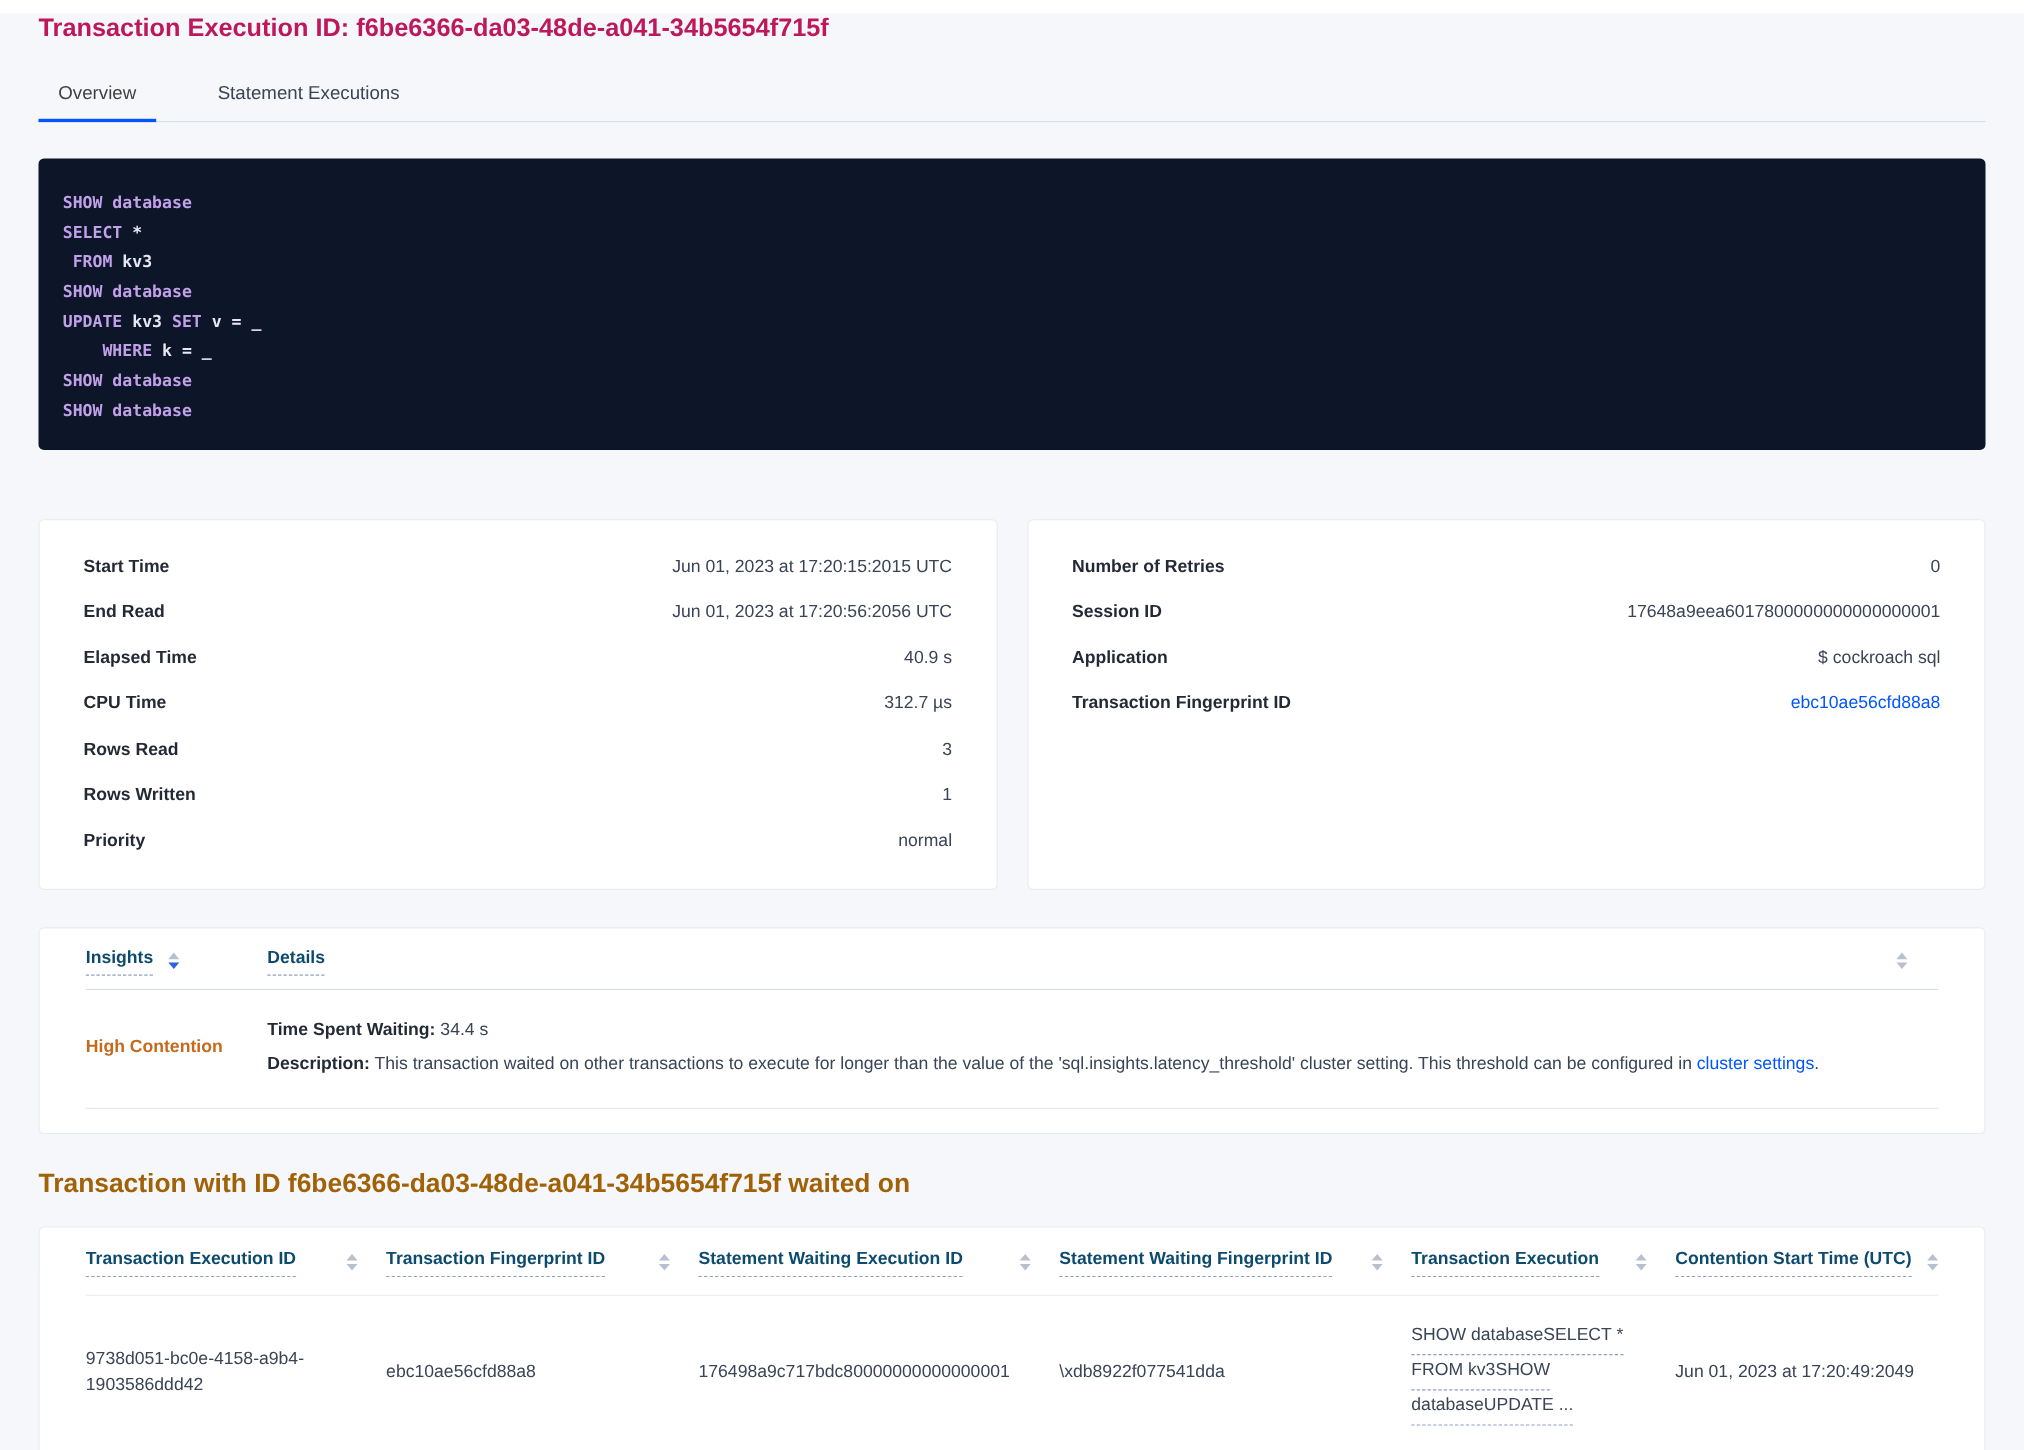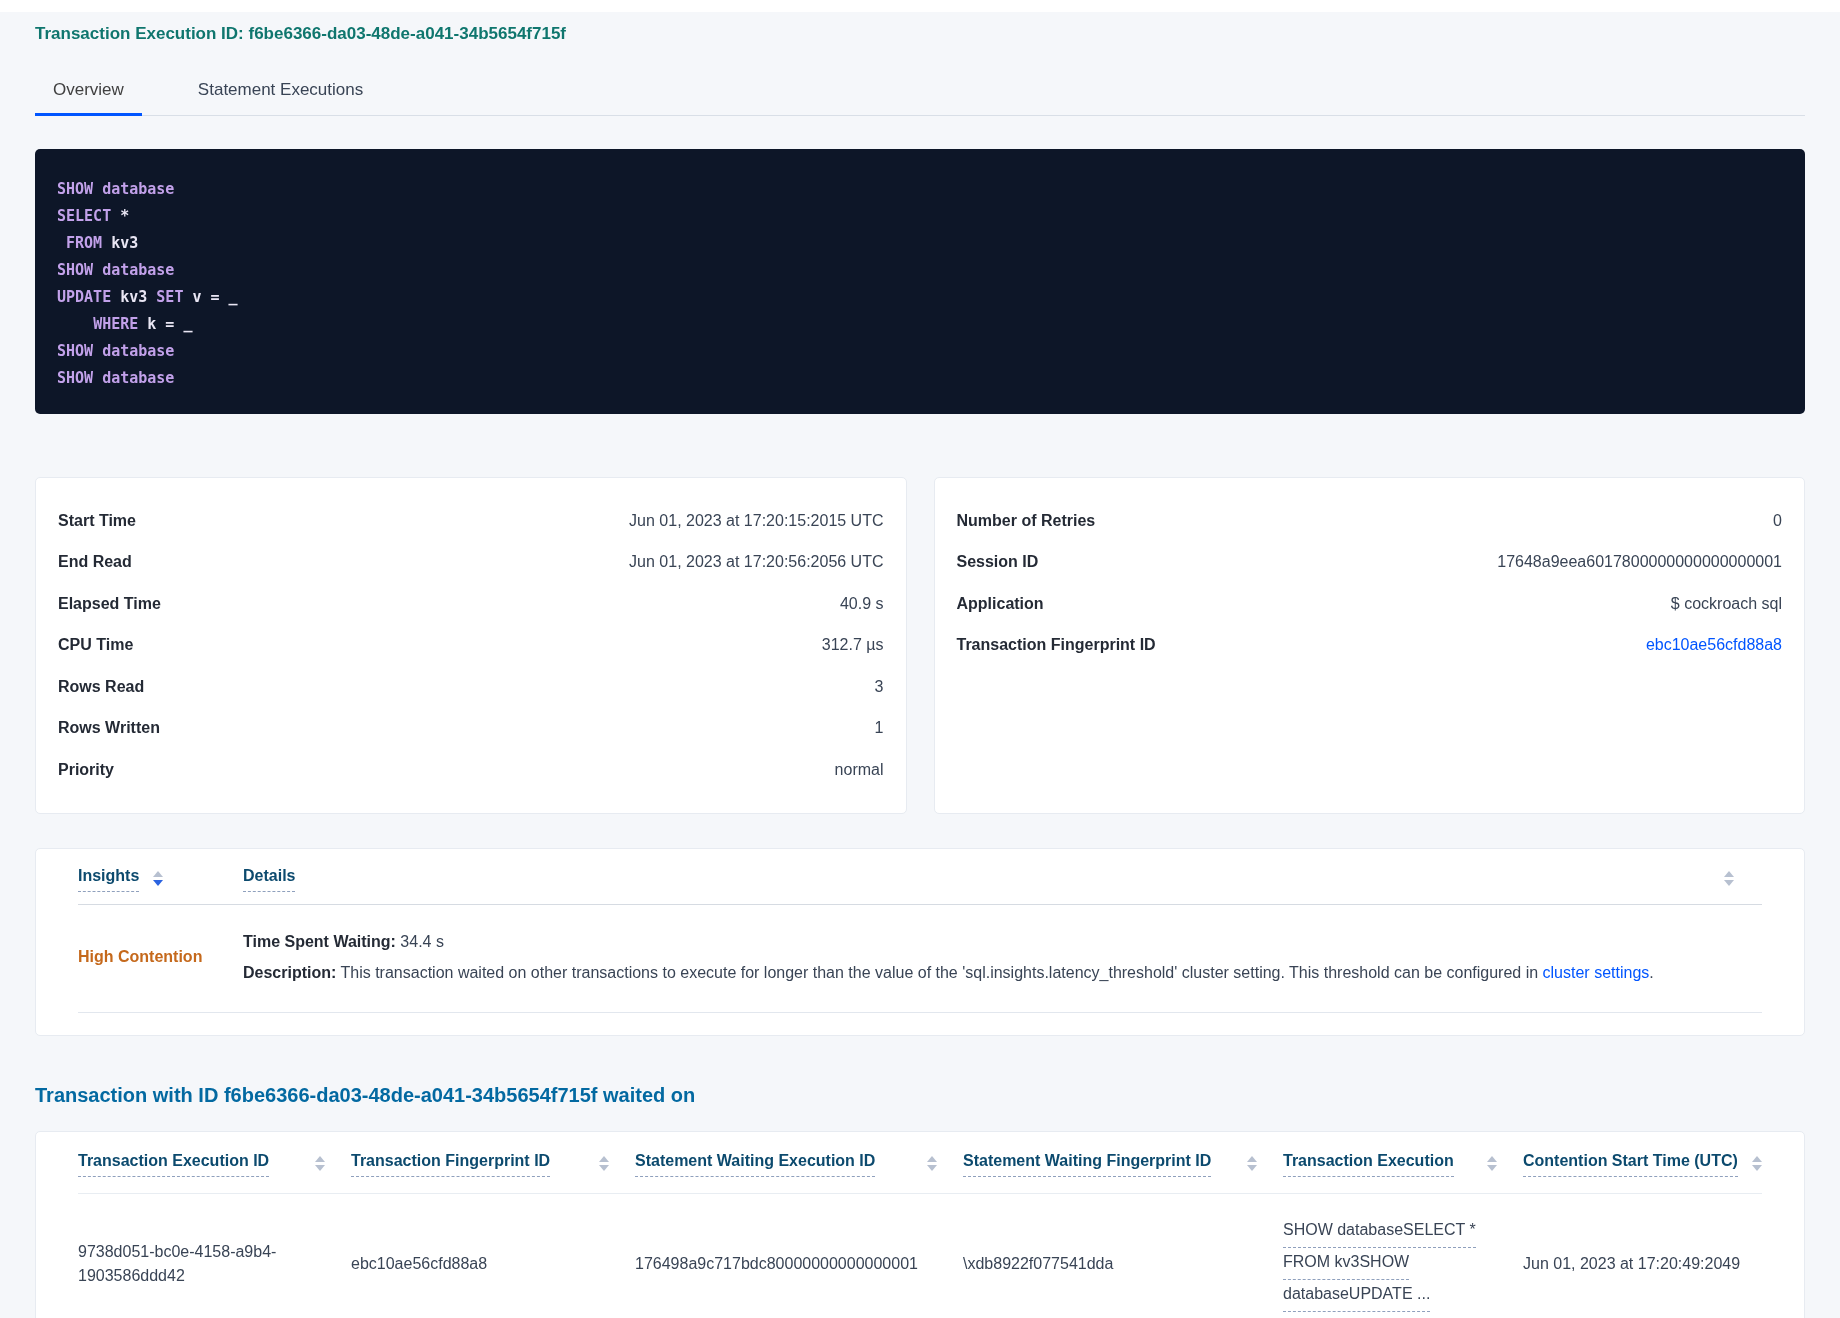--- a/index.html
+++ b/index.html
@@ -2,37 +2,37 @@
 <html><head>
 <meta charset="utf-8">
 <style>
   * { margin:0; padding:0; box-sizing:border-box; }
   html,body { width:1840px; min-height:1318px; background:#f5f7fa;
     font-family:"Liberation Sans","DejaVu Sans",sans-serif; color:#242a35; }
   .top-strip { height:12px; background:#ffffff; }
   .container { padding:0 35px; width:1840px; }
 
   
-  .page-title { margin-top:12px; font-size:17px; font-weight:bold; color:#0f766e; }
+  .page-title { font-size:23px; font-weight:bold; color:#be185d; }
   .tabs { display:flex; margin-top:26px; border-bottom:1px solid #d9dfe7; }
   .tab { font-size:17px; padding:10px 18px 13px 18px; cursor:pointer; color:#394455; margin-bottom:-1px; }
   .tab.active { color:#404040; border-bottom:3px solid #0055ff; }
   .tab + .tab { margin-left:38px; }
 
   
   .codebox { margin-top:33px; background:#0d1628; border-radius:5px; padding:27px 24px 22px 22px;
     font-family:"DejaVu Sans Mono","Liberation Mono",monospace; font-size:15px; line-height:27px;
     white-space:pre; height:265px; overflow:hidden; }
   .kw { color:#c2a1ea; font-weight:bold; }
   .pl { color:#e9e6f4; font-weight:bold; }
 
   
   .cards-row { display:flex; gap:27px; margin-top:63px; }
   .card { background:#ffffff; border:1px solid #e7ebf1; border-radius:5px; }
-  .summary-card { flex:1; padding:22px 22px; }
+  .summary-card { flex:1; padding:22px 40px; }
   .info-row { display:flex; justify-content:space-between; align-items:center; height:41.5px; }
   .info-label { font-size:16px; font-weight:bold; color:#242a35; }
   .info-value { font-size:16px; color:#394455; }
   .link { color:#0055ff; text-decoration:none; cursor:pointer; }
 
   
   .sort-icon { display:inline-flex; flex-direction:column; align-items:center; cursor:pointer; }
   .tri-up { width:0; height:0; border-left:5px solid transparent; border-right:5px solid transparent;
     border-bottom:6px solid #b7c0d0; margin-bottom:3px; }
   .tri-down { width:0; height:0; border-left:5px solid transparent; border-right:5px solid transparent;
@@ -49,21 +49,21 @@
   .insights-header .spacer { flex:1; }
   .insights-divider { border-bottom:1px solid #d6dbe2; margin-top:12px; }
   .insight-row { display:grid; grid-template-columns:165px 1fr; align-items:center;
     padding:24px 0 26px 0; border-bottom:1px solid #e2e7ee; }
   .insight-badge { font-size:16px; font-weight:bold; color:#c5691c; }
   .detail-line { font-size:16px; color:#394455; line-height:26px; }
   .detail-line + .detail-line { margin-top:5px; }
   .detail-line b { color:#242a35; }
 
   
-  .section-title { margin-top:48px; font-size:20px; font-weight:bold; color:#0369a1; }
+  .section-title { margin-top:32px; font-size:24px; font-weight:bold; color:#a16207; }
   .waited-card { margin-top:24px; padding:20px 42px 14px 42px; }
   .wt-grid { display:grid; grid-template-columns:273px 284px 328px 320px 240px 1fr; }
   .wt-header-cell { display:flex; align-items:flex-start; justify-content:space-between; padding-right:26px; }
   .wt-header-cell .th-label { white-space:nowrap; }
   .wt-sep { border-bottom:1px solid #e8edf2; margin-top:16px; }
   .wt-row { padding:22px 0 24px 0; border-bottom:1px solid #e2e7ee; align-items:center; }
   .wt-cell { font-size:16px; color:#394455; padding-right:40px; line-height:24px; }
   .wt-cell.nowrap { white-space:nowrap; padding-right:0; }
   .dashed-link { display:inline-block; border-bottom:1px dashed #8fa0bd; padding-bottom:3px;
     color:#394455; cursor:pointer; }

